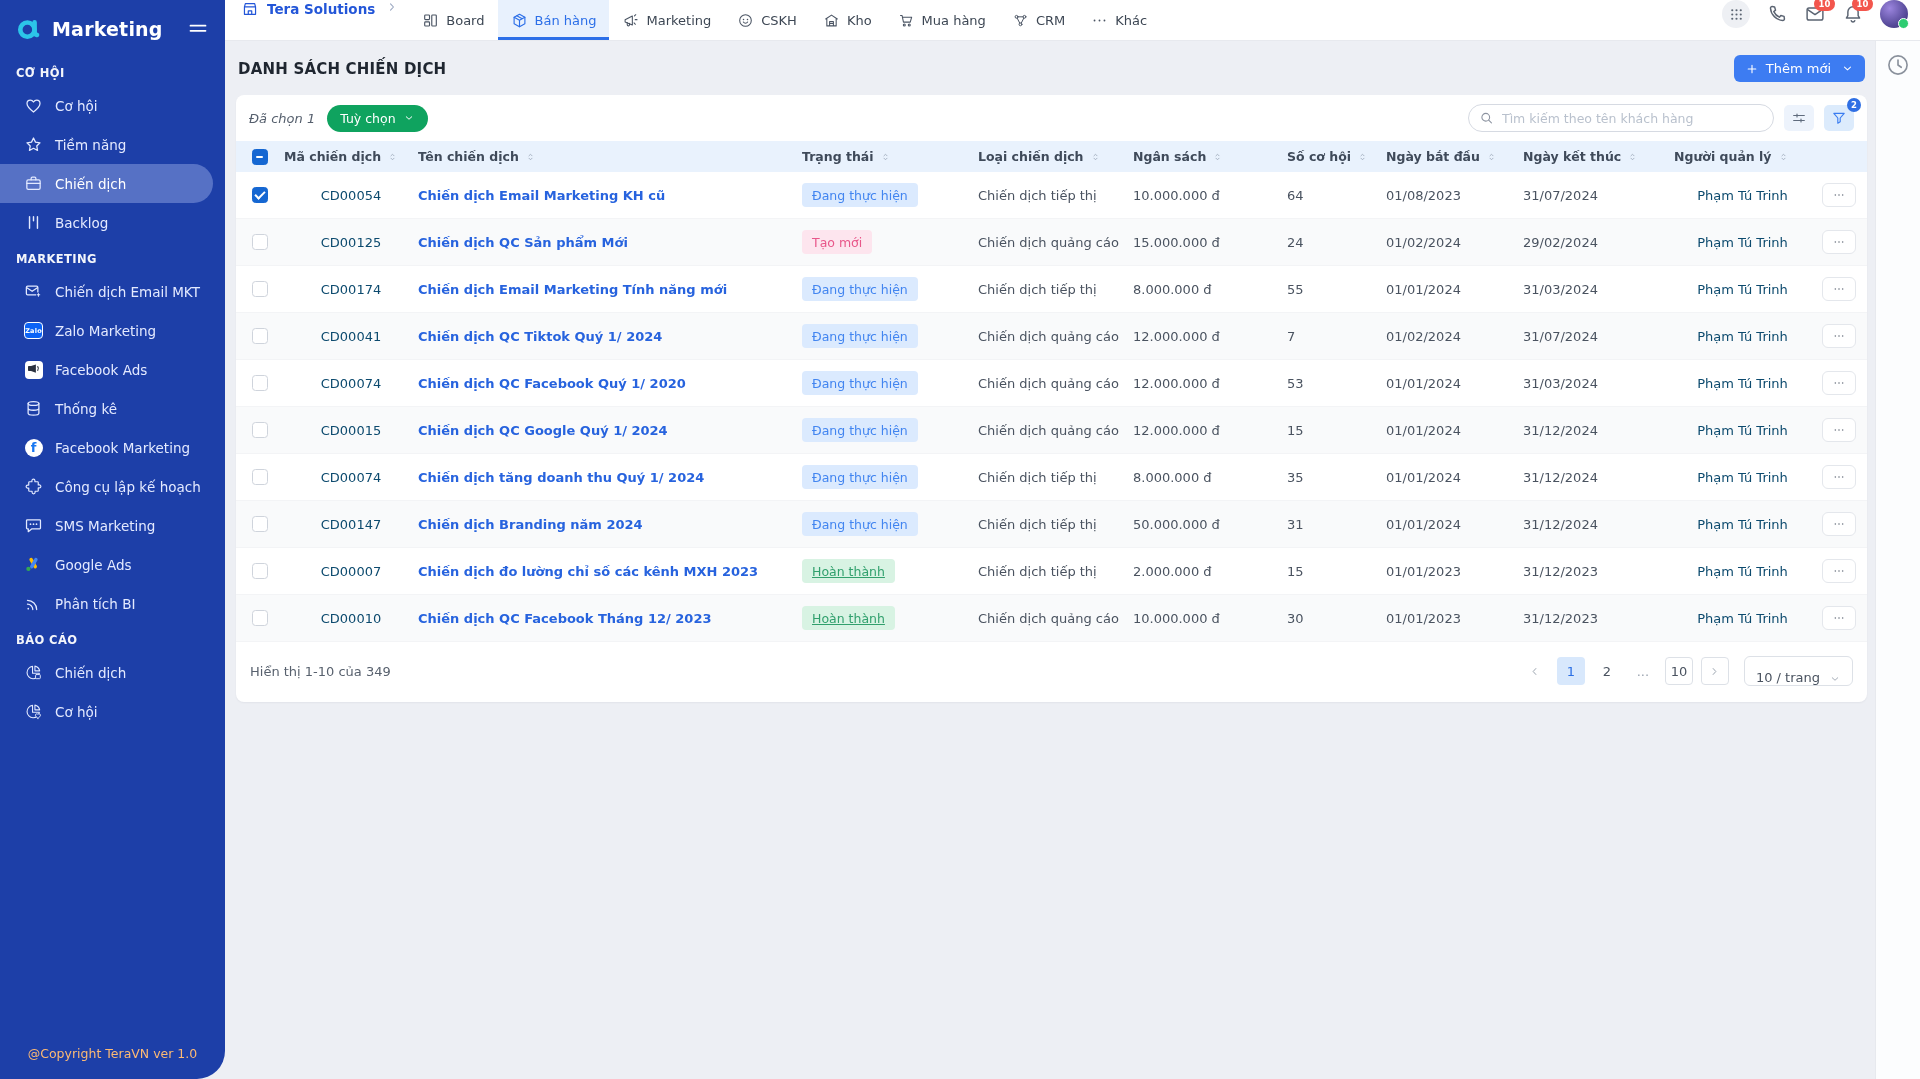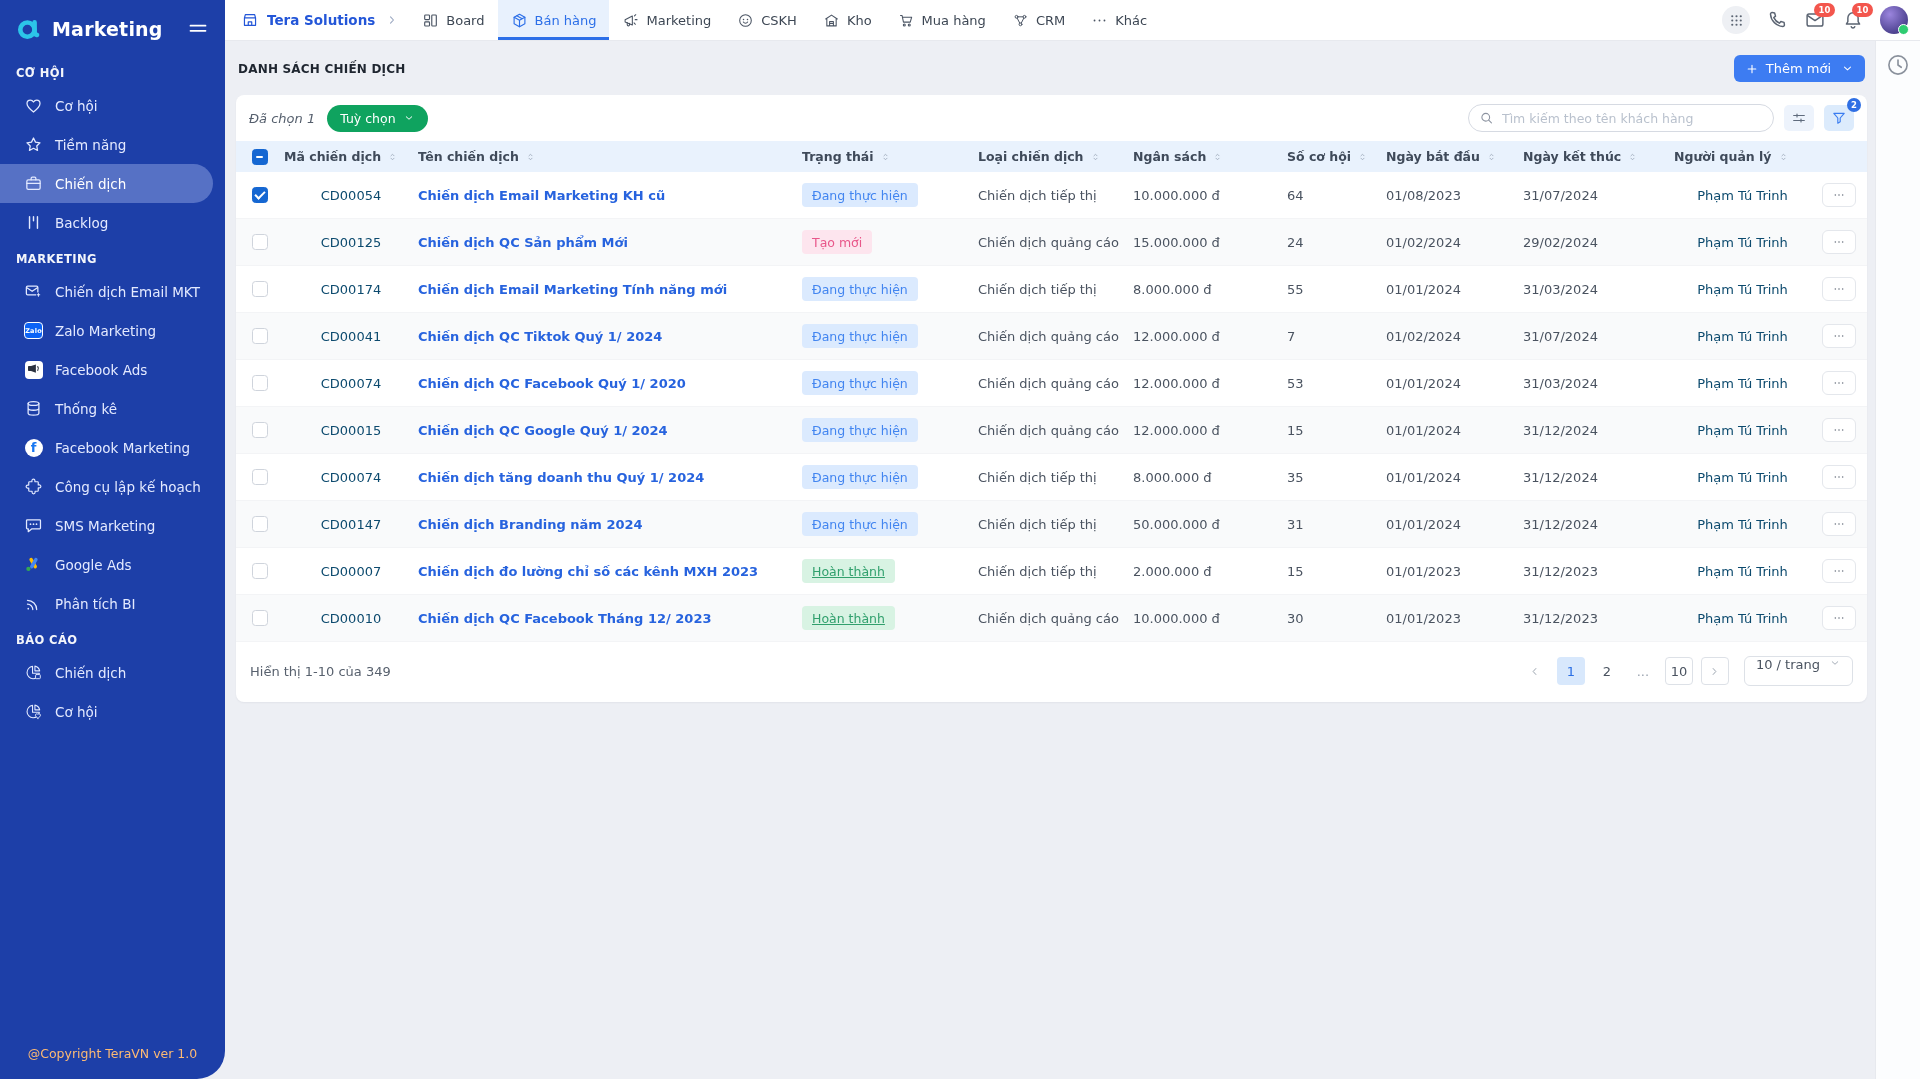--- a/index.html
+++ b/index.html
@@ -34,21 +34,21 @@
   .side-icon svg{width:100%;height:100%;}
   .zalo-badge{width:20px;height:15px;background:#0b63f6;border:1px solid #fff;border-radius:4px;color:#fff;
     font-size:6.5px;font-weight:700;display:flex;align-items:center;justify-content:center;letter-spacing:.2px;}
   .fbads-badge{width:18px;height:18px;background:#fff;border-radius:4px;display:flex;align-items:center;justify-content:center;}
   .fb-badge{width:18px;height:18px;background:#fff;border-radius:50%;color:#1877f2;font-weight:700;font-size:13px;
     display:flex;align-items:center;justify-content:center;line-height:1;}
   .copyright{padding:16px 10px 18px;text-align:center;font-size:12.5px;color:#fdba74;}
 
   
   .main{flex:1;display:flex;flex-direction:column;min-width:0;}
-  .topnav{height:40px;background:#fff;border-bottom:1px solid #e7e9ee;display:flex;align-items:center;padding:0 10px 0 12px;}
+  .topnav{height:40px;background:#fff;border-bottom:1px solid #e7e9ee;display:flex;align-items:flex-start;padding:0 10px 0 12px;}
   .icon{display:inline-flex;}
   .icon svg{width:100%;height:100%;}
   .crumb{display:flex;align-items:center;gap:8px;color:#2356d8;font-weight:700;font-size:13.5px;padding:0 4px;cursor:pointer;}
   .crumb .icon{width:18px;height:18px;}
   .crumb-sep{width:14px;height:14px;color:#9aa7c0;margin:0 6px;}
   .tabs{display:flex;align-items:stretch;height:100%;margin-left:4px;}
   .tab{display:flex;align-items:center;gap:7px;padding:0 13px;font-size:13px;color:#3d4754;position:relative;cursor:pointer;white-space:nowrap;}
   .tab .icon{width:17px;height:17px;color:#4a5463;}
   .tab.active{background:#e8f1fd;color:#2c6fe8;}
   .tab.active .icon{color:#2c6fe8;}
@@ -62,21 +62,21 @@
   .avatar{width:28px;height:28px;border-radius:50%;cursor:pointer;position:relative;
     background:radial-gradient(circle at 35% 30%,#9b85de,#544897 65%,#3a3170);}
   .avatar::after{content:"";position:absolute;right:-1px;bottom:-1px;width:9px;height:9px;background:#2ecc71;border:1.5px solid #fff;border-radius:50%;}
 
   .content-row{flex:1;display:flex;min-height:0;}
   .content{flex:1;min-width:0;padding:13px 8px 0 11px;}
   .right-rail{width:44px;flex:0 0 44px;background:#fcfdfe;border-left:1px solid #e7e9ee;display:flex;flex-direction:column;align-items:center;padding-top:11px;}
   .rail-clock{width:26px;height:26px;color:#8a919c;cursor:pointer;}
 
   .page-head{display:flex;align-items:center;justify-content:space-between;margin:1px 2px 13px 2px;}
-  .page-title{font-size:12px;font-weight:700;color:#1f2630;letter-spacing:.2px;}
+  .page-title{font-size:15px;font-weight:700;color:#1f2630;letter-spacing:.2px;}
   .btn-add{display:flex;align-items:center;gap:7px;background:#3d7cf2;color:#fff;font-size:13px;height:27px;
     padding:0 11px;border-radius:6px;border:none;cursor:pointer;font-family:inherit;}
   .btn-add .icon{width:14px;height:14px;}
   .btn-add .caret{width:13px;height:13px;margin-left:3px;}
 
   .card{background:#fff;border-radius:8px;box-shadow:0 1px 2px rgba(16,24,40,.05);}
   .toolbar{display:flex;align-items:center;padding:9px 13px;gap:12px;}
   .selected-text{font-style:italic;font-size:13px;color:#555f6d;}
   .btn-options{display:flex;align-items:center;gap:7px;background:#0fa35f;color:#fff;border:none;height:27px;
     padding:0 13px;border-radius:15px;font-size:12.5px;cursor:pointer;font-family:inherit;}
@@ -120,21 +120,21 @@
 
   .table-footer{display:flex;align-items:center;padding:14px 14px 16px;font-size:13px;color:#58616e;}
   .pager{margin-left:auto;display:flex;align-items:center;gap:8px;}
   .page-btn{min-width:28px;height:28px;border-radius:4px;display:flex;align-items:center;justify-content:center;
     font-size:13px;color:#4a5360;background:transparent;border:none;cursor:pointer;font-family:inherit;padding:0 4px;}
   .page-btn .icon{width:13px;height:13px;}
   .page-btn.arrow{color:#98a1ad;}
   .page-btn.active{background:#d8e8fc;color:#2b6fe4;}
   .page-btn.boxed{border:1px solid #dde1e7;background:#fff;}
   .page-btn.ellipsis{color:#9aa3af;cursor:default;}
-  .page-size{display:flex;align-items:flex-start;gap:9px;border:1px solid #dde1e7;height:28px;padding:0 11px;border-radius:6px;
+  .page-size{display:flex;align-items:flex-end;gap:9px;border:1px solid #dde1e7;height:28px;padding:0 11px;border-radius:6px;
     font-size:13px;color:#4a5360;background:#fff;margin-left:7px;cursor:pointer;}
   .page-size .caret{width:12px;height:12px;color:#9aa3af;}
 </style>
 </head>
 <body>
 
 <div class="app">
 
   <aside class="sidebar">
     <div class="sidebar-head">

